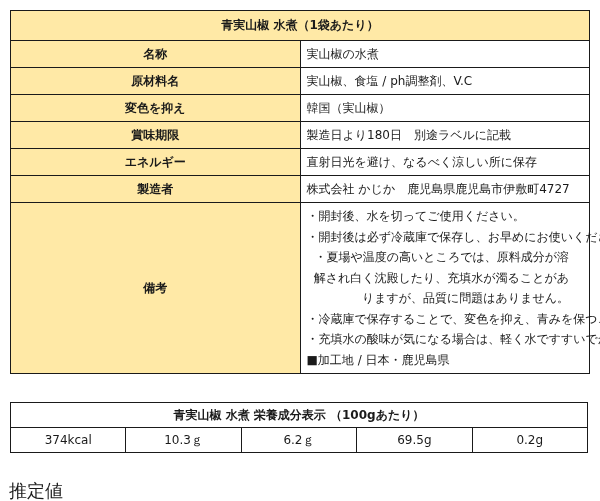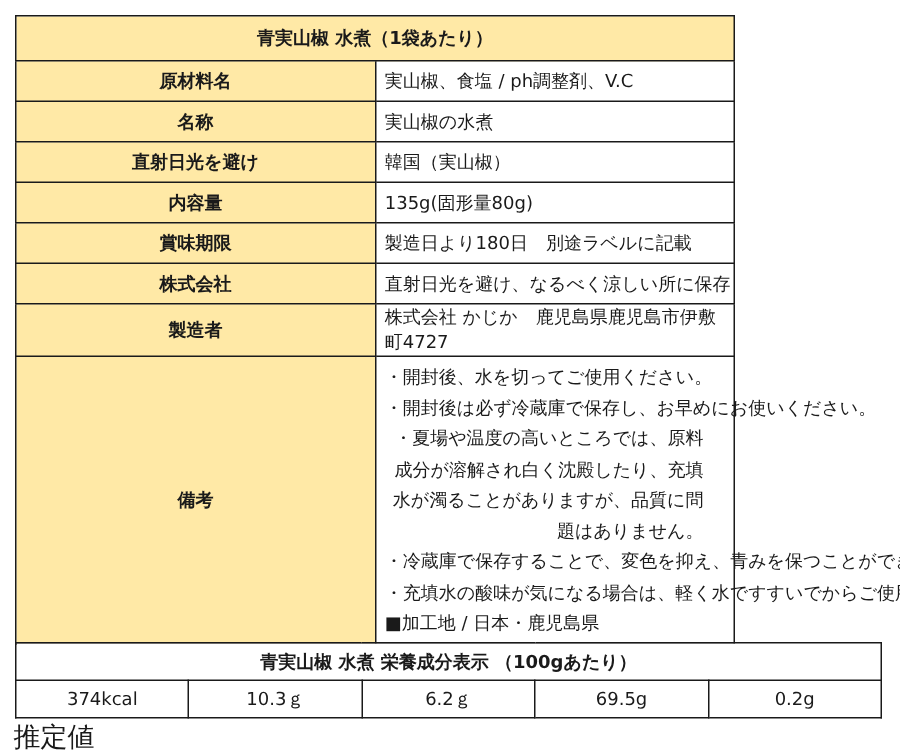--- a/index.html
+++ b/index.html
@@ -2,21 +2,21 @@
 <html><head>
   <meta charset="utf-8">
   <style>
     * { box-sizing: border-box; margin: 0; padding: 0; }
     html, body {
       width: 600px; height: 501px; background: #ffffff; overflow: hidden;
       font-family: "DejaVu Sans", "Liberation Sans", sans-serif;
       color: #1a1a1a;
     }
     .spec-table {
-      position: absolute; left: 10px; top: 10px; width: 480px;
+      position: absolute; left: 10px; top: 10px; width: 580px;
       border-collapse: collapse; table-layout: fixed;
     }
     .spec-table td, .spec-table th {
       border: 1px solid #1a1a1a; font-size: 12px;
     }
     .spec-title {
       background: #ffe9a6; height: 30px; text-align: center;
       font-weight: bold; font-size: 14.5px;
     }
     .spec-label {
@@ -28,61 +28,57 @@
     }
     .notes-cell {
       padding: 3px 20px 3px 6px; line-height: 20.5px; vertical-align: top;
     }
     .notes-label { vertical-align: middle; height: 148px; }
     .note-line { display: block; white-space: nowrap; }
     .note-line.wrap { white-space: normal; text-align: right; }
 
     .nutri-table {
       position: absolute; left: 10px; top: 402px; width: 578px;
-      border-collapse: collapse; table-layout: fixed; margin-top: 26px;
+      border-collapse: collapse; table-layout: fixed;
     }
     .nutri-table td, .nutri-table th {
       border: 1px solid #1a1a1a; text-align: center; font-size: 12px;
       height: 25px; font-weight: normal; background: #ffffff;
     }
     .nutri-title { font-weight: bold !important; }
     .footnote {
       position: absolute; left: 9px; top: 479px; font-size: 18px;
     }
   </style>
 </head>
 <body>
 
 <table class="spec-table">
   <tbody>
       <tr>
     <th class="spec-title" colspan="2">青実山椒 水煮（1袋あたり）</th>
   </tr>
   <tr>
+    <td class="spec-label">名称</td>
+    <td class="spec-value">実山椒の水煮</td>
+  </tr>
+  <tr>
     <td class="spec-label">原材料名</td>
     <td class="spec-value">実山椒、食塩 / ph調整剤、V.C</td>
   </tr>
   <tr>
-    <td class="spec-label">名称</td>
-    <td class="spec-value">実山椒の水煮</td>
-  </tr>
-  <tr>
-    <td class="spec-label">直射日光を避け</td>
+    <td class="spec-label">変色を抑え</td>
     <td class="spec-value">韓国（実山椒）</td>
-  </tr>
-  <tr>
-    <td class="spec-label">内容量</td>
-    <td class="spec-value">135g(固形量80g)</td>
   </tr>
   <tr>
     <td class="spec-label">賞味期限</td>
     <td class="spec-value">製造日より180日　別途ラベルに記載</td>
   </tr>
   <tr>
-    <td class="spec-label">株式会社</td>
+    <td class="spec-label">エネルギー</td>
     <td class="spec-value">直射日光を避け、なるべく涼しい所に保存</td>
   </tr>
   <tr>
     <td class="spec-label">製造者</td>
     <td class="spec-value">株式会社 かじか　鹿児島県鹿児島市伊敷町4727</td>
   </tr>
   <tr>
     <td class="spec-label notes-label">備考</td>
     <td class="spec-value notes-cell">
       <span class="note-line">・開封後、水を切ってご使用ください。</span>

